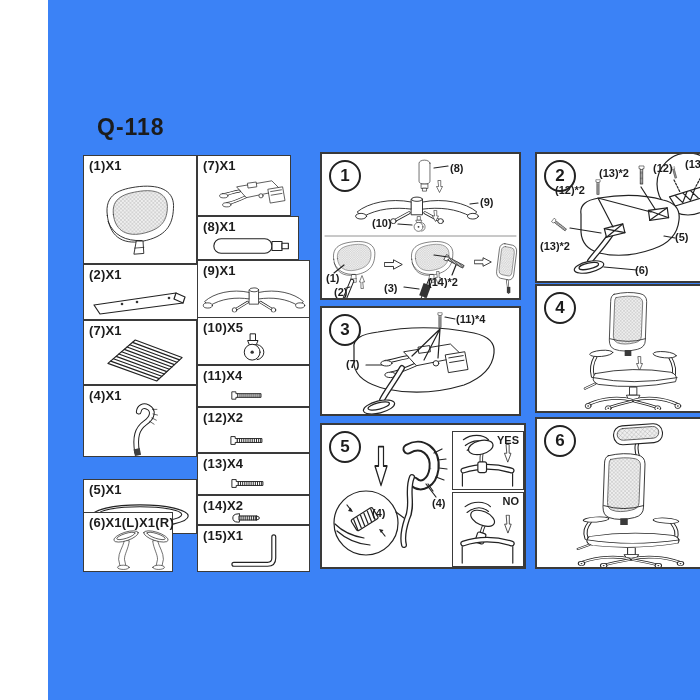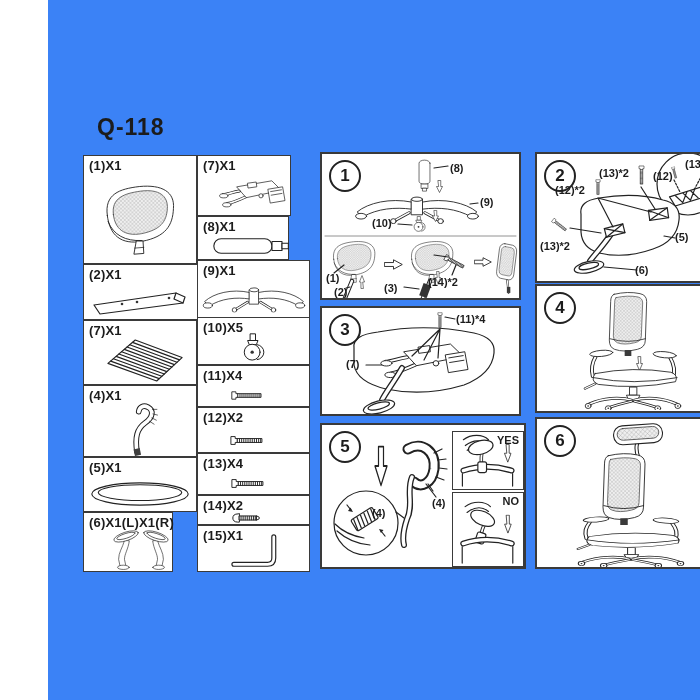--- a/index.html
+++ b/index.html
@@ -231,21 +231,21 @@
       <svg class="pimg" style="left:22px;top:17px" width="78" height="45" viewBox="0 0 80 46">
           <use href="#sy-rib"></use>
         </svg>
     </div>
     <div class="cell" style="left:35px;top:385px;width:114px;height:72px">
       <span class="plabel">(4)X1</span>
       <svg class="pimg" style="left:36px;top:16px" width="42" height="54" viewBox="0 0 70 95">
           <use href="#sy-hr"></use>
         </svg>
     </div>
-    <div class="cell" style="left:35px;top:457px;width:114px;height:55px">
+    <div class="cell" style="left:35px;top:479px;width:114px;height:55px">
       <span class="plabel">(5)X1</span>
       <svg class="pimg" style="left:5px;top:22px" width="102" height="28" viewBox="0 0 110 30">
           <use href="#sy-ring"></use>
         </svg>
     </div>
     <div class="cell" style="left:35px;top:512px;width:90px;height:60px">
       <span class="plabel">(6)X1(L)X1(R)</span>
       <svg class="pimg" style="left:5px;top:17px" width="104" height="40" viewBox="0 0 110 75">
         <use href="#sy-armL" width="55" height="75"></use>
         <g transform="translate(110,0) scale(-1,1)">
@@ -253,21 +253,21 @@
           </g>
       </svg>
     </div>
 
     <div class="cell" style="left:149px;top:155px;width:94px;height:61px">
       <span class="plabel">(7)X1</span>
       <svg class="pimg" style="left:7px;top:17px" width="100" height="42" viewBox="0 0 120 70">
           <use href="#sy-mech"></use>
         </svg>
     </div>
-    <div class="cell" style="left:149px;top:216px;width:92px;height:44px">
+    <div class="cell" style="left:149px;top:216px;width:102px;height:44px">
       <span class="plabel">(8)X1</span>
       <svg class="pimg" style="left:10px;top:19px" width="88" height="20" viewBox="0 0 90 22">
           <use href="#sy-gas"></use>
         </svg>
     </div>
     <div class="cell" style="left:149px;top:260px;width:113px;height:75px">
       <span class="plabel">(9)X1</span>
       <svg class="pimg" style="left:4px;top:19px" width="104" height="34" viewBox="0 0 160 48">
           <use href="#sy-base"></use>
         </svg>
@@ -397,21 +397,21 @@
       <g transform="translate(17,63) rotate(38)">
           <use href="#sy-bolt" width="19" height="6"></use>
         </g>
       <path class="ln" stroke-width="0.8" d="M61,44 L76,73 M61,44 L114,58 M104,33 L118,55 M33,74 L64,79"></path>
       <line class="ln" x1="138" y1="84" x2="127" y2="82" stroke-width="0.9"></line>
       <line class="ln" x1="100" y1="116" x2="67" y2="113" stroke-width="0.9"></line>
     </svg>
     <span class="slabel" style="left:62px;top:13px">(13)*2</span>
     <span class="slabel" style="left:18px;top:30px">(12)*2</span>
     <span class="slabel" style="left:3px;top:86px">(13)*2</span>
-    <span class="slabel" style="left:116px;top:16px">(12)</span>
+    <span class="slabel" style="left:116px;top:8px">(12)</span>
     <span class="slabel" style="left:148px;top:4px">(13)*2</span>
     <span class="slabel" style="left:138px;top:77px">(5)</span>
     <span class="slabel" style="left:98px;top:110px">(6)</span>
   </div>
 
   <div class="stepbox" style="left:272px;top:306px;width:201px;height:110px">
     <span class="stepnum">3</span>
     <svg class="stepsvg" width="197" height="106" viewBox="0 0 197 106">
       <path class="fw" stroke-width="1.4" d="M32,40 Q30,27 56,24 Q104,15 152,25 Q174,30 172,45 Q170,66 142,77 Q102,89 64,81 Q35,74 32,57 Z"></path>
       <use href="#sy-mech" x="58" y="26" width="96" height="54"></use>

